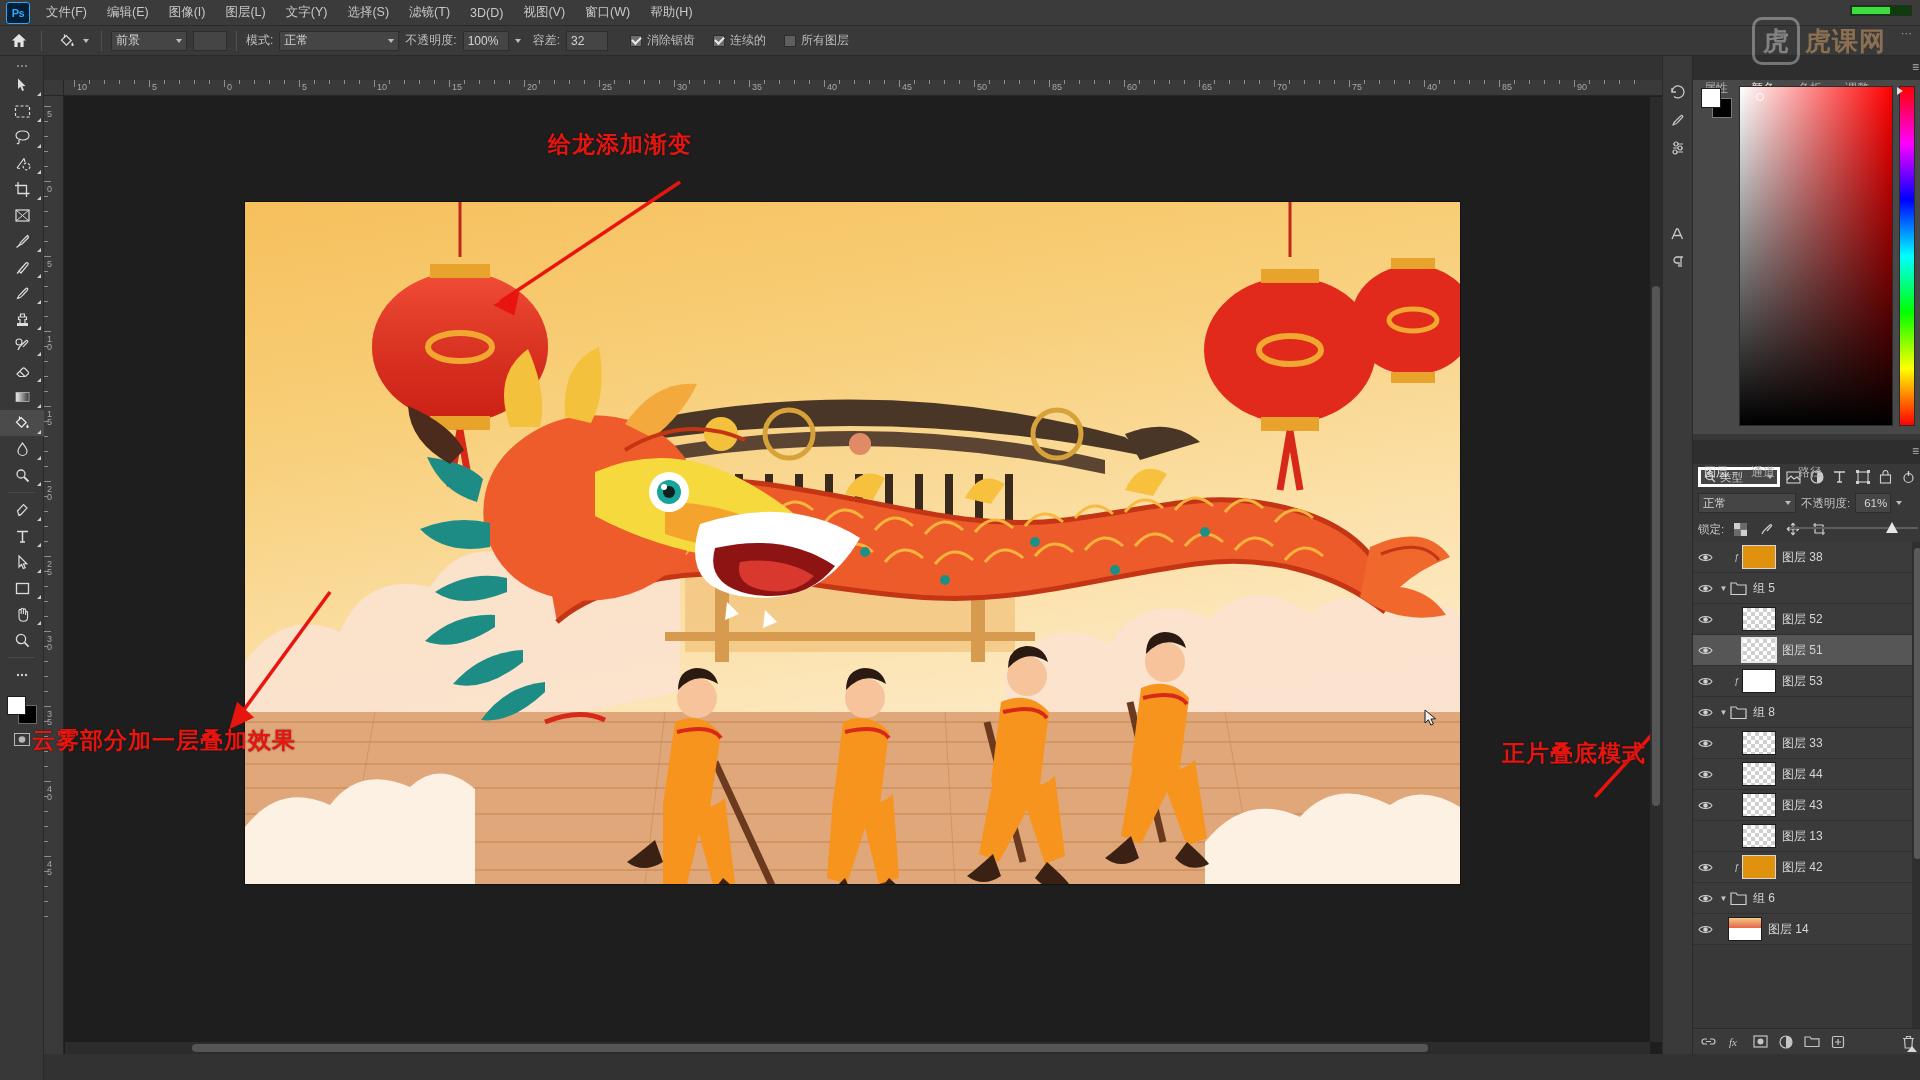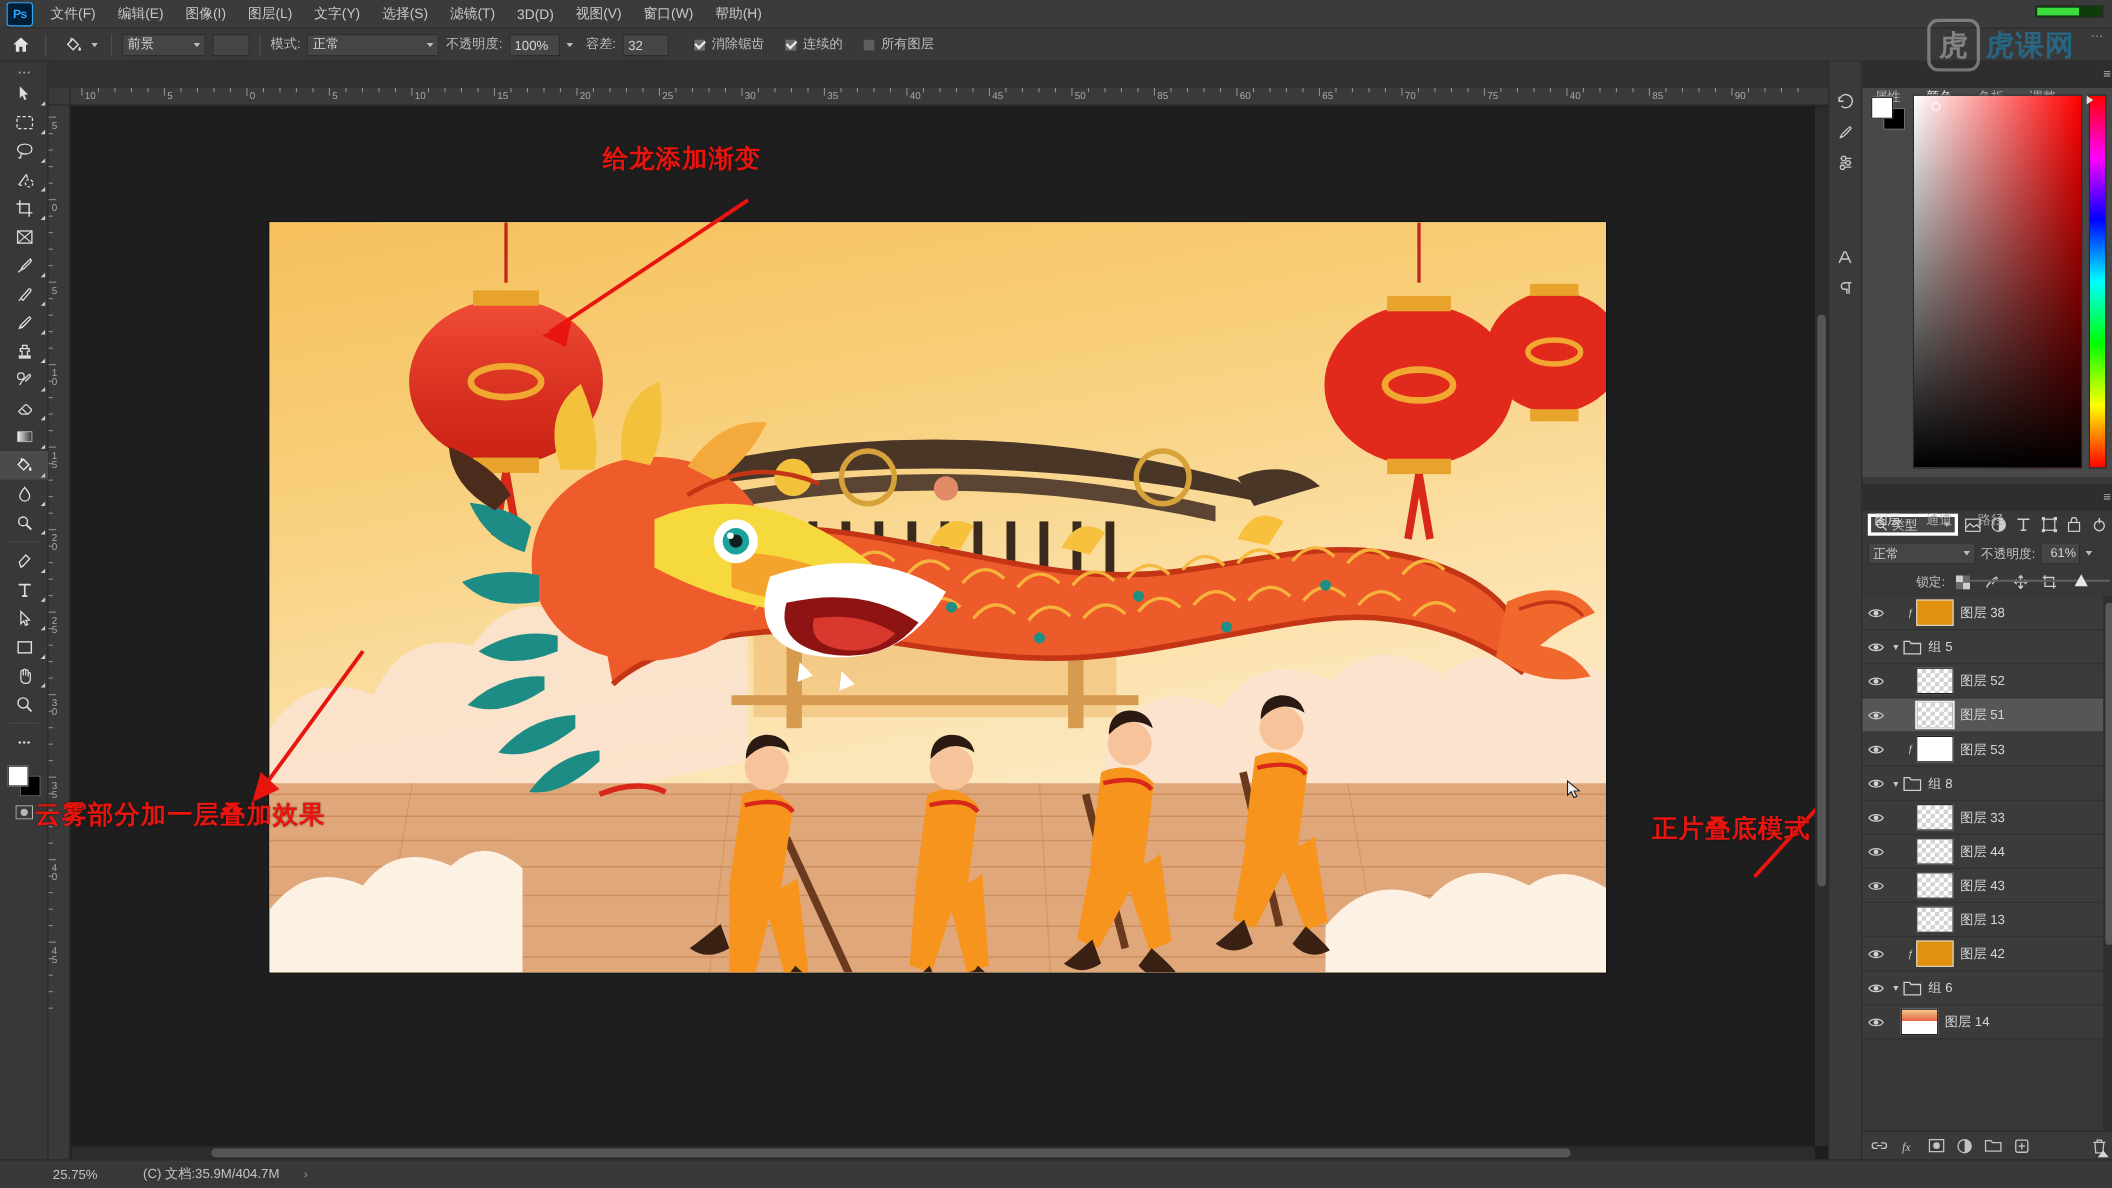--- a/index.html
+++ b/index.html
@@ -59,21 +59,21 @@
   .chk-wrap { display:flex; align-items:center; gap:5px; }
   .opt-right-dots { position:absolute; right: 8px; top: 2px; color:#9a9a9a; font-size: 11px; line-height: 1;}
 
   
   .watermark {
     position: absolute; right: 18px; top: 14px; width: 150px; height: 54px;
     display: flex; align-items: center; gap: 5px; opacity: .42; pointer-events:none; z-index: 60;
   }
   .wm-sq { width: 48px; height: 48px; border: 3px solid #d8d8d8; border-radius: 10px;
     display:flex; align-items:center; justify-content:center; color:#e8e8e8; font-size:26px; font-weight:bold;}
-  .wm-txt { color: #0ea5e9; font-size: 26px; font-weight: bold; letter-spacing: 1px;}
+  .wm-txt { color: #fdba74; font-size: 26px; font-weight: bold; letter-spacing: 1px;}
 
   
   .tabbar { height: 24px; background: #2b2b2b; display: flex; align-items: stretch;
     margin-left: 44px; border-bottom:1px solid #1c1c1c;}
   .doc-tab {
     background: #464646; color: #d0d0d0; font-size: 12px; display: flex; align-items: center;
     padding: 0 9px; gap: 10px; border-right: 1px solid #2b2b2b; border-top: 2px solid #4f83c0;
   }
   .doc-tab .close { color: #b4b4b4; font-size: 12px; }
 
@@ -164,21 +164,21 @@
     height: 20px; display: flex; align-items: center; padding: 0 4px; gap: 5px; width: 82px; justify-content: space-between;
   }
   .lp-icon { width: 19px; height: 19px; display:flex;align-items:center;justify-content:center; color:#cfcfcf; }
   .lp-blend { height: 26px; display: flex; align-items: center; gap: 5px; padding: 0 5px; }
   .lp-blend .sel { background: #454545; border:1px solid #2d2d2d; color:#d4d4d4; font-size:11.5px;
     height:20px; display:flex; align-items:center; padding:0 4px; justify-content: space-between; width: 98px; }
   .lp-op-label { color:#c2c2c2; font-size:11.5px; white-space: nowrap; }
   .lp-op-val { background:#454545; border:1px solid #2d2d2d; color:#d4d4d4; font-size:11.5px;
      height: 20px; line-height:18px; padding:0 3px; width:36px; text-align:right; }
   .lp-lock { height: 26px; display:flex; align-items:center; gap: 7px; padding: 0 5px; position: relative;}
-  .lp-lock .lbl { color:#c2c2c2; font-size:11.5px;margin-left:44px; }
+  .lp-lock .lbl { color:#c2c2c2; font-size:11.5px; }
   .lp-fill-slider { position:absolute; right: 5px; top: 4px; width: 128px; height: 16px; }
   .lp-fill-slider .track { position:absolute; left:0; right:0; top:7px; height:2px; background:#5e5e5e;}
   .lp-fill-slider .knob { position:absolute; left: 96px; top: 2px; width: 0; height: 0;
      border-left: 6px solid transparent; border-right: 6px solid transparent; border-bottom: 11px solid #e6e6e6; }
 
   .lp-list { flex: 1; overflow: hidden; position: relative; }
   .lrow { height: 31px; display: flex; align-items: center; border-bottom: 1px solid #303030;
      background: #3b3b3b; position: relative; }
   .lrow.selected { background: #565656; }
   .lrow .eye { width: 24px; display:flex; align-items:center; justify-content:center; }
@@ -1295,18 +1295,13 @@
           <span class="lpb" style="margin-left:auto">
             <svg width="13" height="14" viewBox="0 0 13 14">
                 <path d="M2.5 3.5 L10.5 3.5 L9.8 13 L3.2 13 Z M1 3.5 L12 3.5 M4.5 3.5 L4.5 1.5 L8.5 1.5 L8.5 3.5" fill="none" stroke="#c4c4c4" stroke-width="1.2"></path>
               </svg>
           </span>
         </div>
       </div>
     </div>
   </div>
 
-  <div class="statusbar">
-    <div class="sb-zoom">25.75%</div>
-    <div class="sb-doc">(C) 文档:35.9M/404.7M</div>
-    <div class="sb-arrow">›</div>
-  </div>
 </div>
 
 </body></html>

